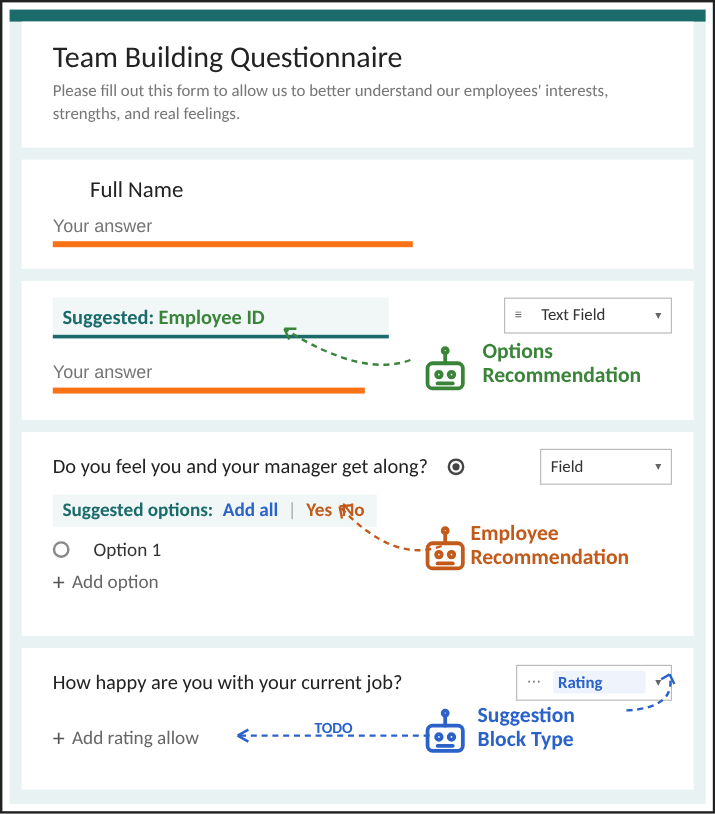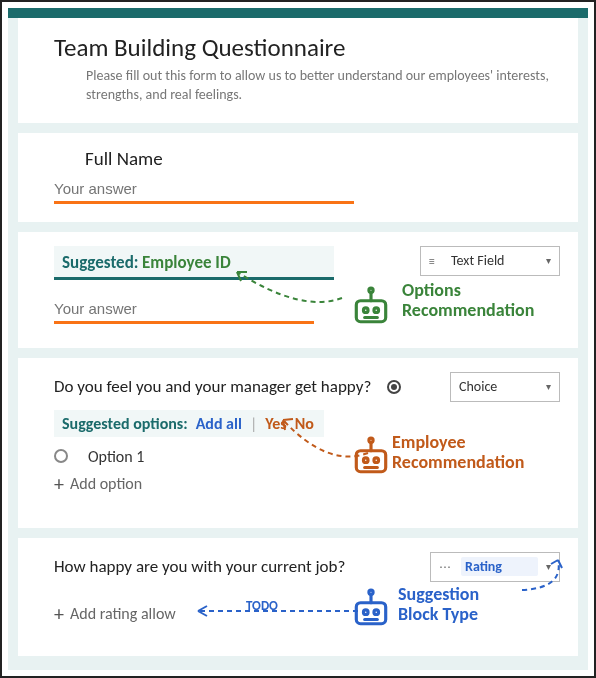--- a/index.html
+++ b/index.html
@@ -13,45 +13,44 @@
   }
   .page {
     background: #e8f2f2;
     border-top: 10px solid #1b6b6b;
     height: 100%;
     padding: 0;
   }
   .card {
     background: #fff;
     margin: 6px 10px 10px 10px;
-    padding: 14px 18px 18px 36px;
+    padding: 14px 18px 18px 26px;
     position: relative;
   }
   .title {
     font-size: 25px;
     color: #222;
     font-weight: 400;
   }
   .subtitle {
     font-size: 14px;
     color: #777;
     line-height: 1.35;
     margin-top: 4px;
     max-width: 520px;
-    margin-left: 32px;
   }
   .q-label {
     font-size: 19px;
     color: #222;
     margin-bottom: 6px;
     margin-left: 31px;
   }
   .answer-input {
     border: none;
-    border-bottom: 3px solid #f97316;
+    border-bottom: 5px solid #f97316;
     width: 300px;
     font-size: 15px;
     color: #999;
     padding: 4px 0 4px 0;
     outline: none;
     background: transparent;
   }
   .answer-input.short { width: 260px; }
 
   
@@ -214,24 +213,24 @@
         <div>Recommendation</div>
     </div>
     <svg class="arrow green" style="right:226px; top:26px;" width="130" height="60">
       <path d="M120 40 Q 80 55 15 14"></path>
       <path class="head" d="M15 14 l10 0 M15 14 l4 9"></path>
     </svg>
   </div>
 
   <div class="card" style="height:170px;">
     <div class="row-flex">
-      <div class="q-text">Do you feel you and your manager get happy?</div>
+      <div class="q-text">Do you feel you and your manager get along?</div>
       <span class="radio-icon filled" style="margin-left:6px;"></span>
       <div class="type-select" style="width:110px;">
-        <span class="val">Choice</span>
+        <span class="val">Field</span>
         <span class="caret">▾</span>
       </div>
     </div>
     <div class="opt-sugg">
       <span class="lbl">Suggested options:</span>
       <span class="addall">Add all</span>
       <span class="sep">|</span>
       <span class="opt">Yes</span>
       <span class="opt">No</span>
     </div>
@@ -289,21 +288,21 @@
         <line x1="14" y1="30" x2="26" y2="30"></line>
         <line x1="20" y1="14" x2="20" y2="6"></line>
             <circle cx="20" cy="4" r="2"></circle>
       </g>
         </svg>
     </div>
     <div class="annot blue" style="right:30px; top:46px; width:150px;">
       <div>Suggestion</div>
         <div>Block Type</div>
     </div>
-    <span class="todo-label" style="left:228px; top:60px;">TODO</span>
+    <span class="todo-label" style="left:244px; top:60px;">TODO</span>
     <svg class="arrow blue" style="left:160px; top:58px;" width="190" height="34">
       <path d="M180 15 L 20 15"></path>
       <path class="head" d="M20 15 l9 -5 M20 15 l9 5"></path>
     </svg>
     <svg class="arrow blue" style="right:4px; top:16px;" width="60" height="40">
       <path d="M8 36 Q 50 34 44 6"></path>
       <path class="head" d="M44 6 l-7 4 M44 6 l4 8"></path>
     </svg>
   </div>
 

